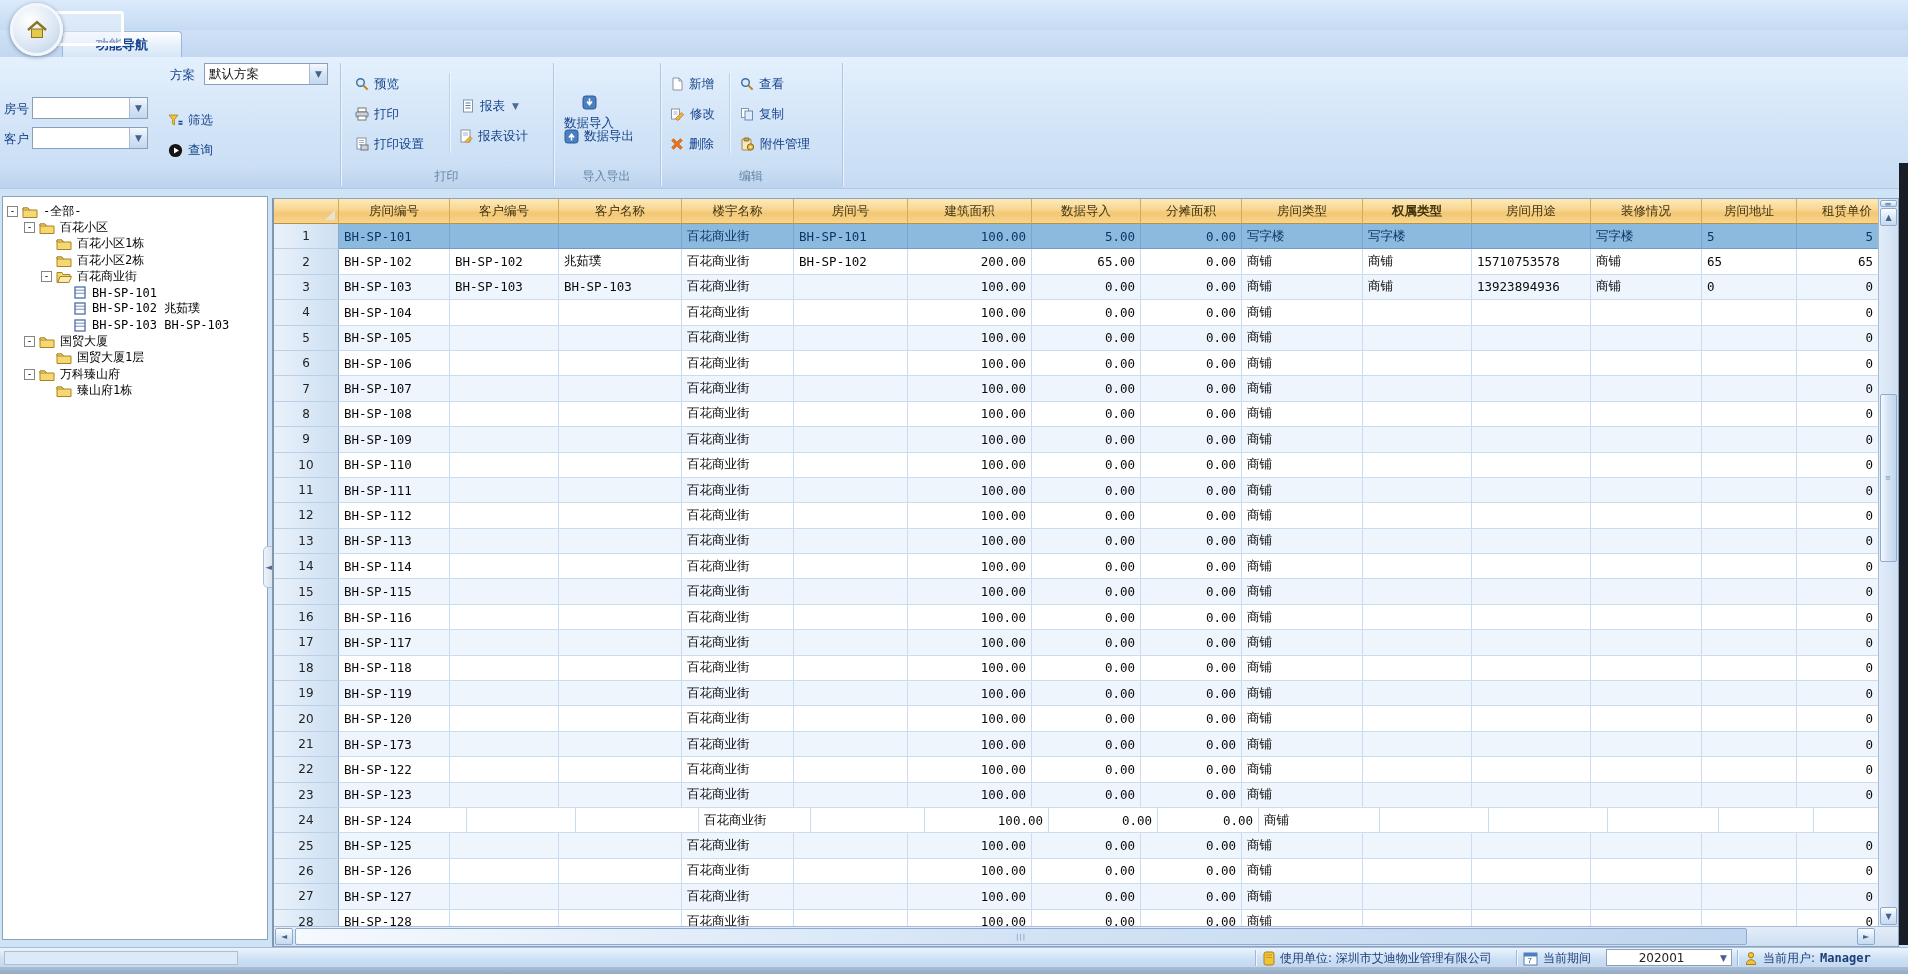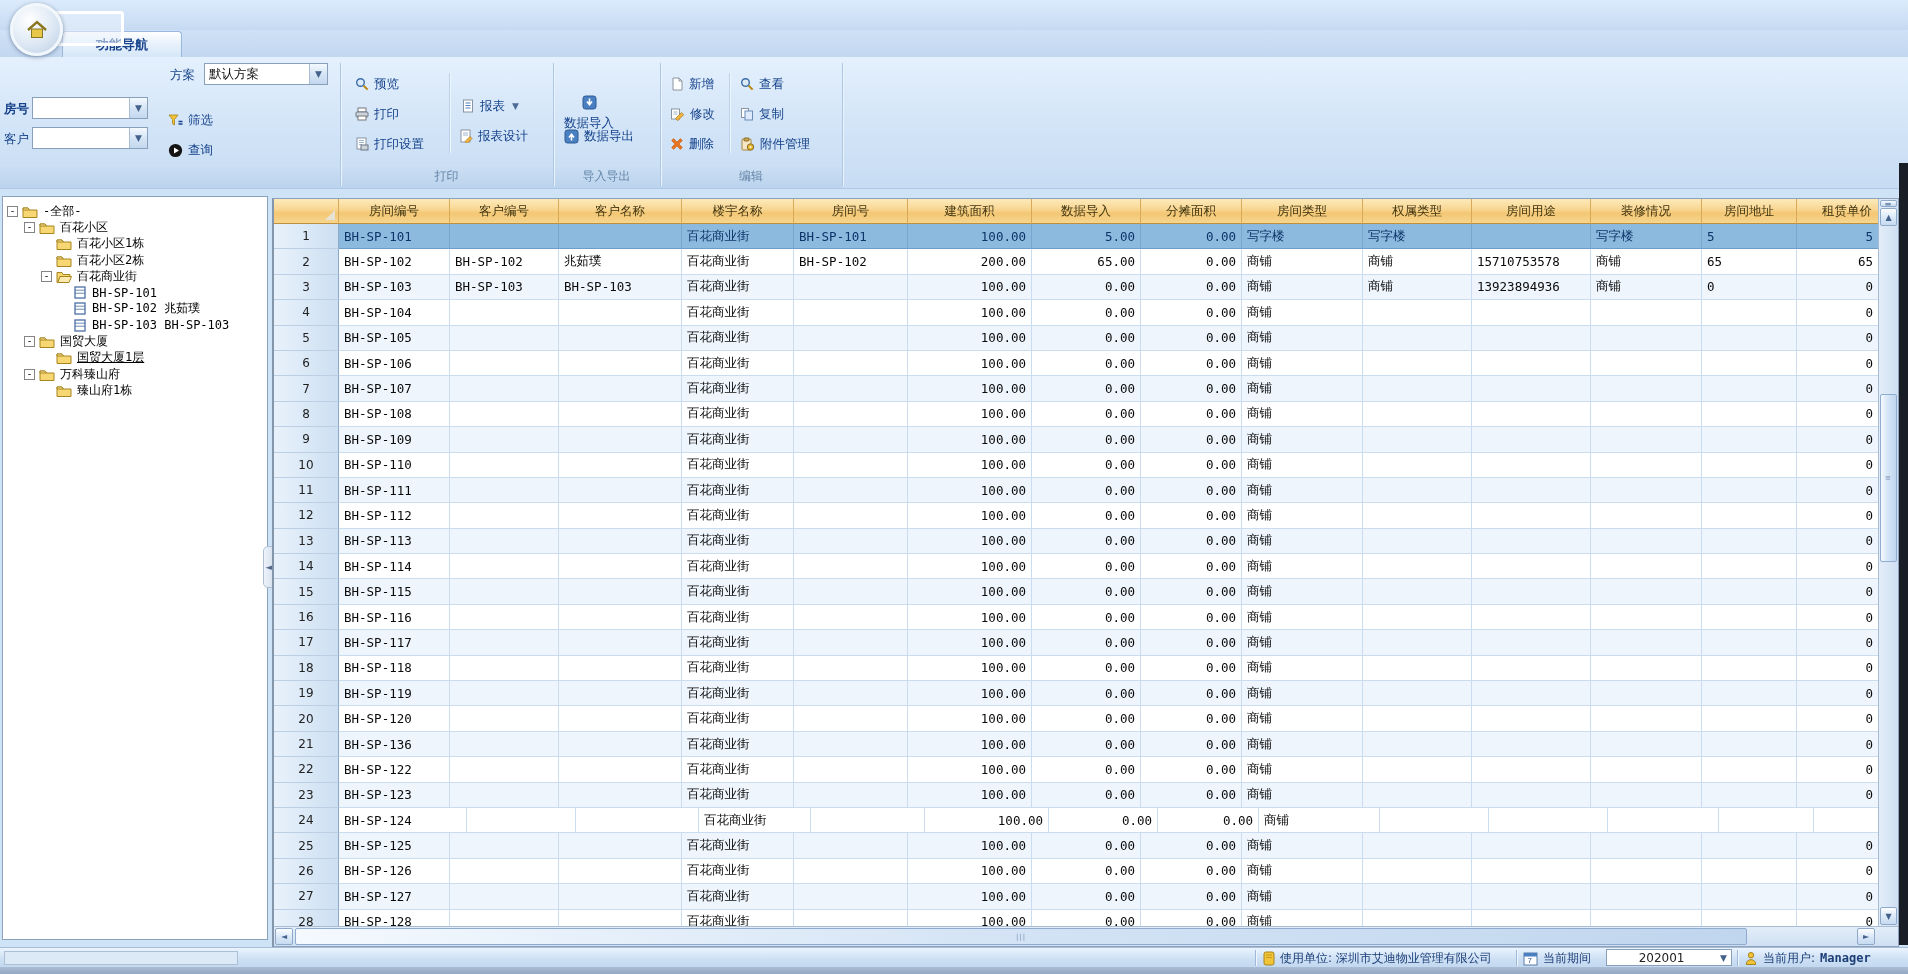--- a/index.html
+++ b/index.html
@@ -133,21 +133,21 @@
     <div class="gsep" style="left:553px;"></div>
     <div class="gsep" style="left:660px;"></div>
     <div class="gsep" style="left:842px;"></div>
     <div class="gsep-inner" style="left:449px;top:16px;height:80px;"></div>
     <div class="gsep-inner" style="left:729px;top:16px;height:80px;"></div>
 
     <div class="glabel" style="left:340px;width:213px;">打印</div>
     <div class="glabel" style="left:553px;width:107px;">导入导出</div>
     <div class="glabel" style="left:660px;width:182px;">编辑</div>
 
-    <span class="rlabel" style="left:4px;top:44px;font-weight:bold;">房号</span>
+    <span class="rlabel" style="left:4px;top:44px;">房号</span>
     <div class="combo" style="left:32px;top:40px;width:116px;">
       <span class="val"></span>
       <span class="arrow-btn">▼</span>
     </div>
     <span class="rlabel" style="left:4px;top:74px;">客户</span>
     <div class="combo" style="left:32px;top:70px;width:116px;">
       <span class="val"></span>
       <span class="arrow-btn">▼</span>
     </div>
     <span class="rlabel" style="left:170px;top:10px;">方案</span>
@@ -386,21 +386,21 @@
         <div class="tree-item" style="padding-left: 21px;">
           <span class="expander">-</span>
           <span class="tree-ico">
             <svg width="16" height="13" viewBox="0 0 16 13">
               <path d="M1 3h5l1.5 2H15v7.5H1z" fill="#f7d674" stroke="#a8861e"></path>
               <path d="M1 3h5l1.5 2H1z" fill="#fbe49a" stroke="#a8861e"></path>
             </svg>
           </span>
           <span>国贸大厦</span>
         </div>
-        <div class="tree-item" style="padding-left: 38px; text-decoration: underline;">
+        <div class="tree-item" style="padding-left: 38px;">
           <span class="tree-spacer"></span>
           <span class="tree-ico">
             <svg width="16" height="13" viewBox="0 0 16 13">
               <path d="M1 3h5l1.5 2H15v7.5H1z" fill="#f7d674" stroke="#a8861e"></path>
               <path d="M1 3h5l1.5 2H1z" fill="#fbe49a" stroke="#a8861e"></path>
             </svg>
           </span>
           <span>国贸大厦1层</span>
         </div>
         <div class="tree-item" style="padding-left: 21px;">
@@ -432,21 +432,21 @@
         <div class="gcorner"></div>
         <div class="gh" style="width: 111px;">房间编号</div>
         <div class="gh" style="width: 109px;">客户编号</div>
         <div class="gh" style="width: 123px;">客户名称</div>
         <div class="gh" style="width: 112px;">楼宇名称</div>
         <div class="gh" style="width: 114px;">房间号</div>
         <div class="gh" style="width: 124px;">建筑面积</div>
         <div class="gh" style="width: 109px;">数据导入</div>
         <div class="gh" style="width: 101px;">分摊面积</div>
         <div class="gh" style="width: 121px;">房间类型</div>
-        <div class="gh" style="width: 109px;">权属类型</div>
+        <div class="gh" style="width: 109px; font-weight: bold;">权属类型</div>
         <div class="gh" style="width: 119px;">房间用途</div>
         <div class="gh" style="width: 111px;">装修情况</div>
         <div class="gh" style="width: 95px;">房间地址</div>
         <div class="gh" style="width: 101px;">租赁单价</div>
       </div>
     <div class="gridrows">
         <div class="gr sel">
           <div class="rn">1</div>
           <div class="gc" style="width: 111px;">BH-SP-101</div>
           <div class="gc" style="width: 109px;"></div>
@@ -781,21 +781,21 @@
           <div class="gc r" style="width: 101px;">0.00</div>
           <div class="gc" style="width: 121px;">商铺</div>
           <div class="gc" style="width: 109px;"></div>
           <div class="gc" style="width: 119px;"></div>
           <div class="gc" style="width: 111px;"></div>
           <div class="gc" style="width: 95px;"></div>
           <div class="gc r" style="width: 101px; padding-right: 24px;">0</div>
         </div>
         <div class="gr alt">
           <div class="rn">21</div>
-          <div class="gc" style="width: 111px;">BH-SP-136</div>
+          <div class="gc" style="width: 111px;">BH-SP-173</div>
           <div class="gc" style="width: 109px;"></div>
           <div class="gc" style="width: 123px;"></div>
           <div class="gc" style="width: 112px;">百花商业街</div>
           <div class="gc" style="width: 114px;"></div>
           <div class="gc r" style="width: 124px;">100.00</div>
           <div class="gc r" style="width: 109px;">0.00</div>
           <div class="gc r" style="width: 101px;">0.00</div>
           <div class="gc" style="width: 121px;">商铺</div>
           <div class="gc" style="width: 109px;"></div>
           <div class="gc" style="width: 119px;"></div>

